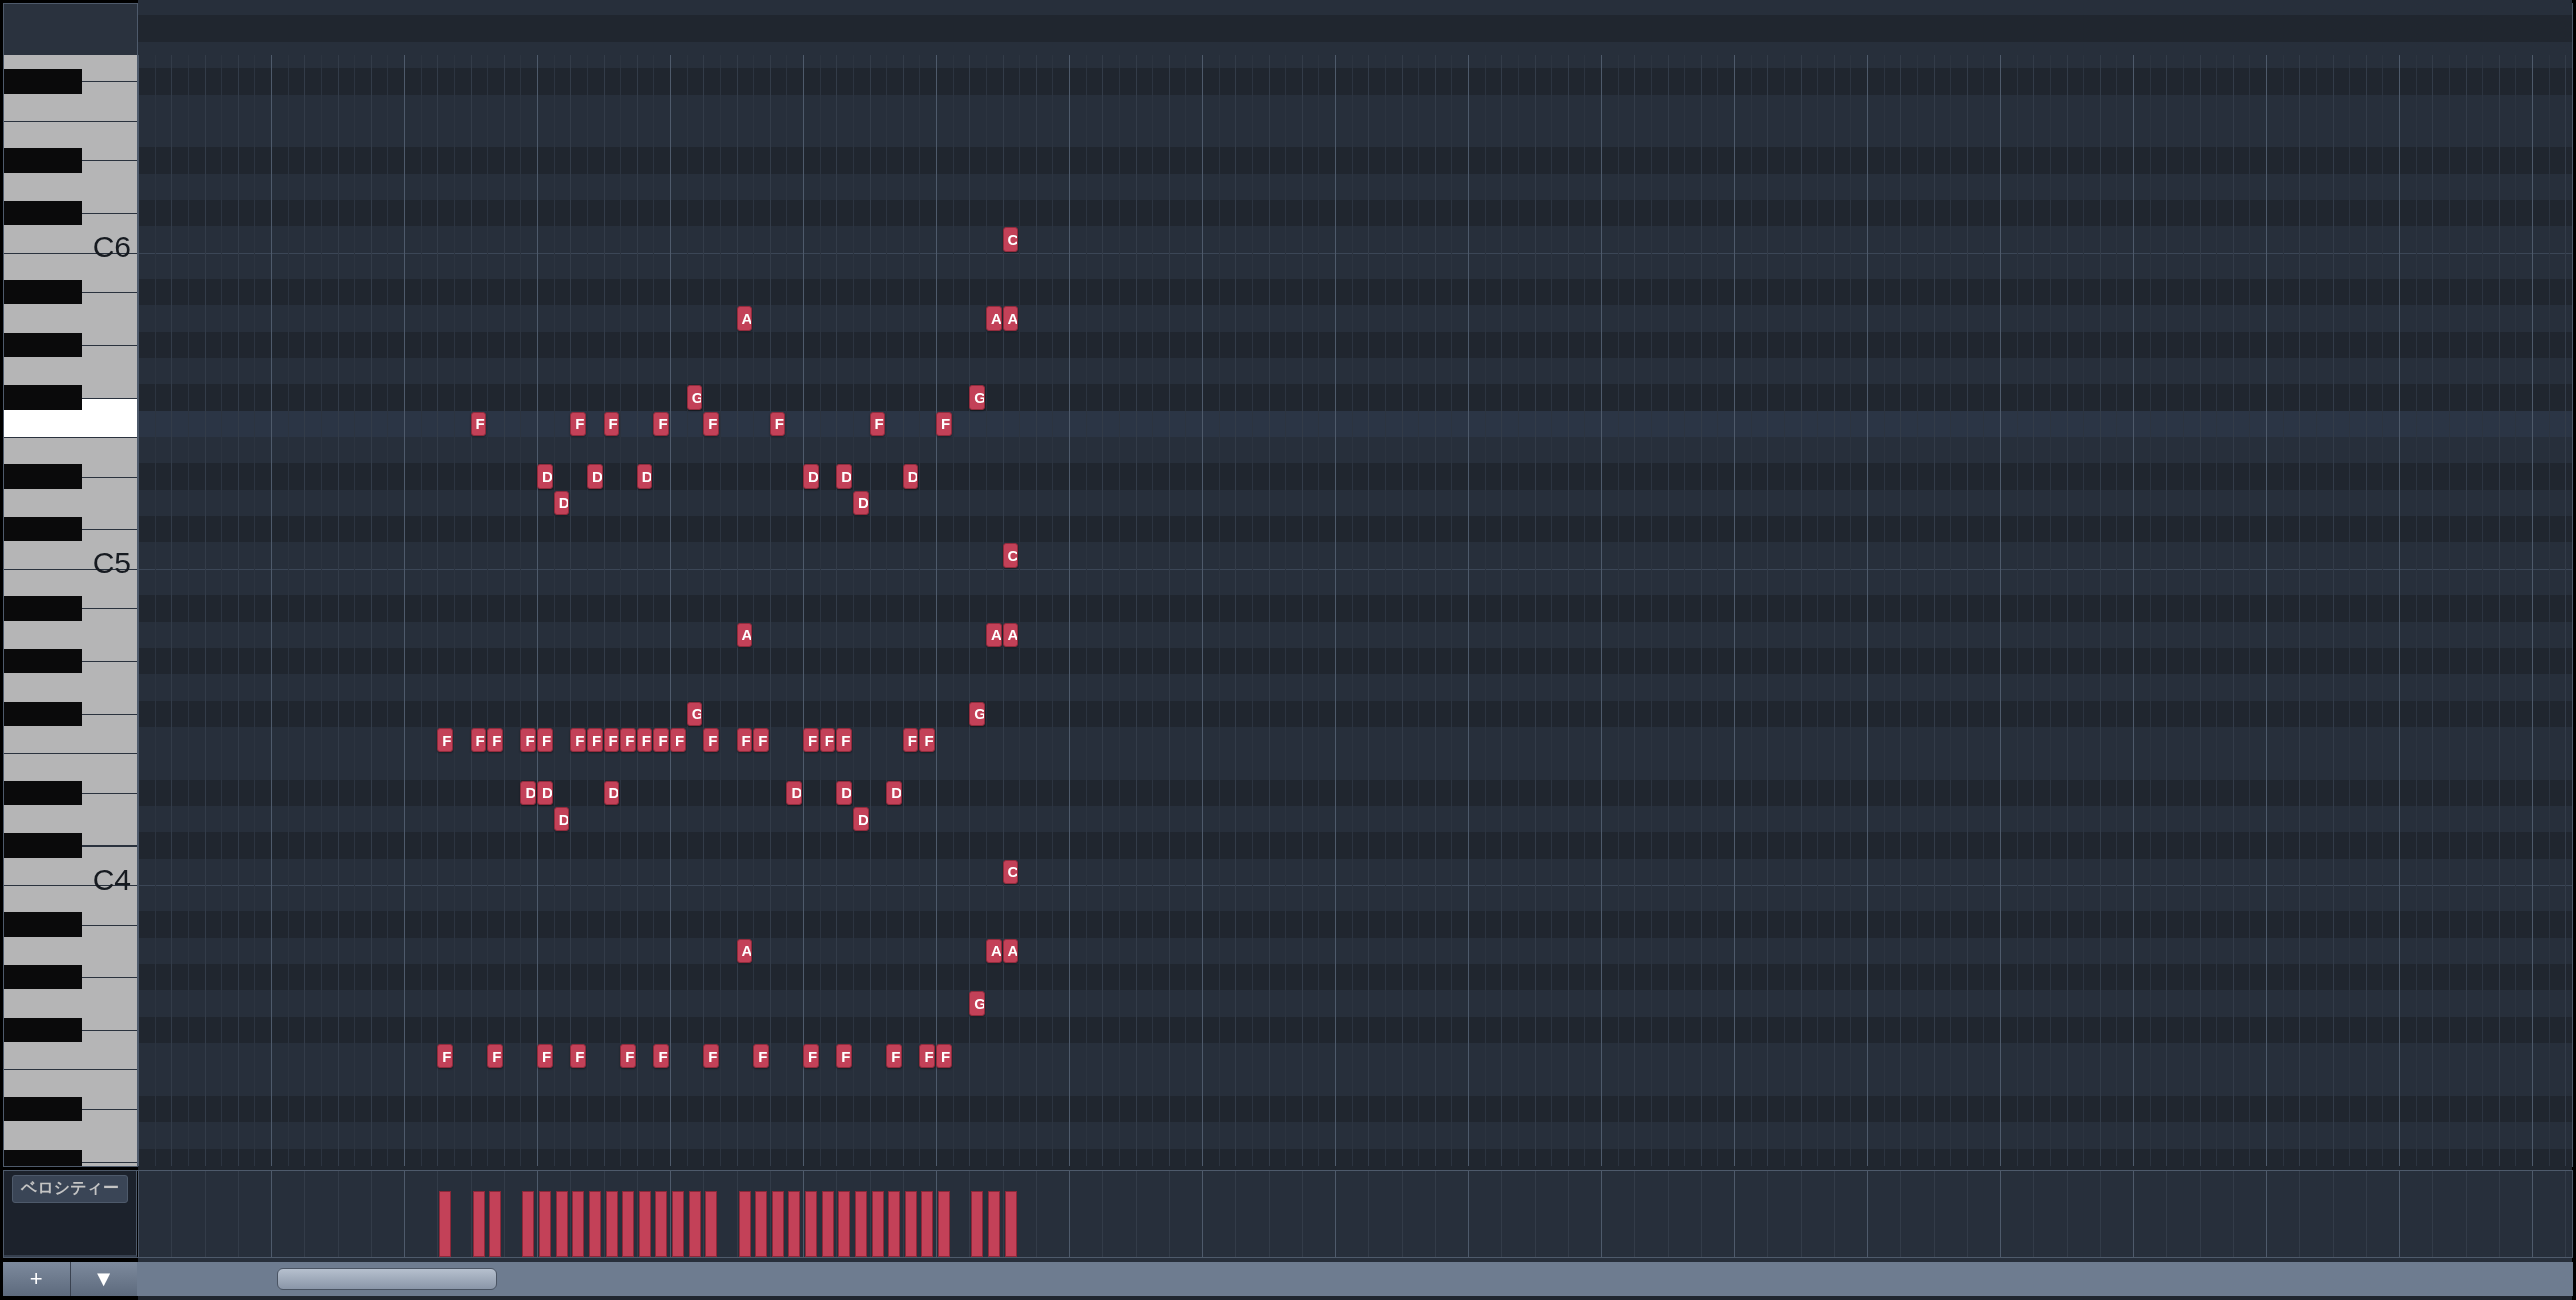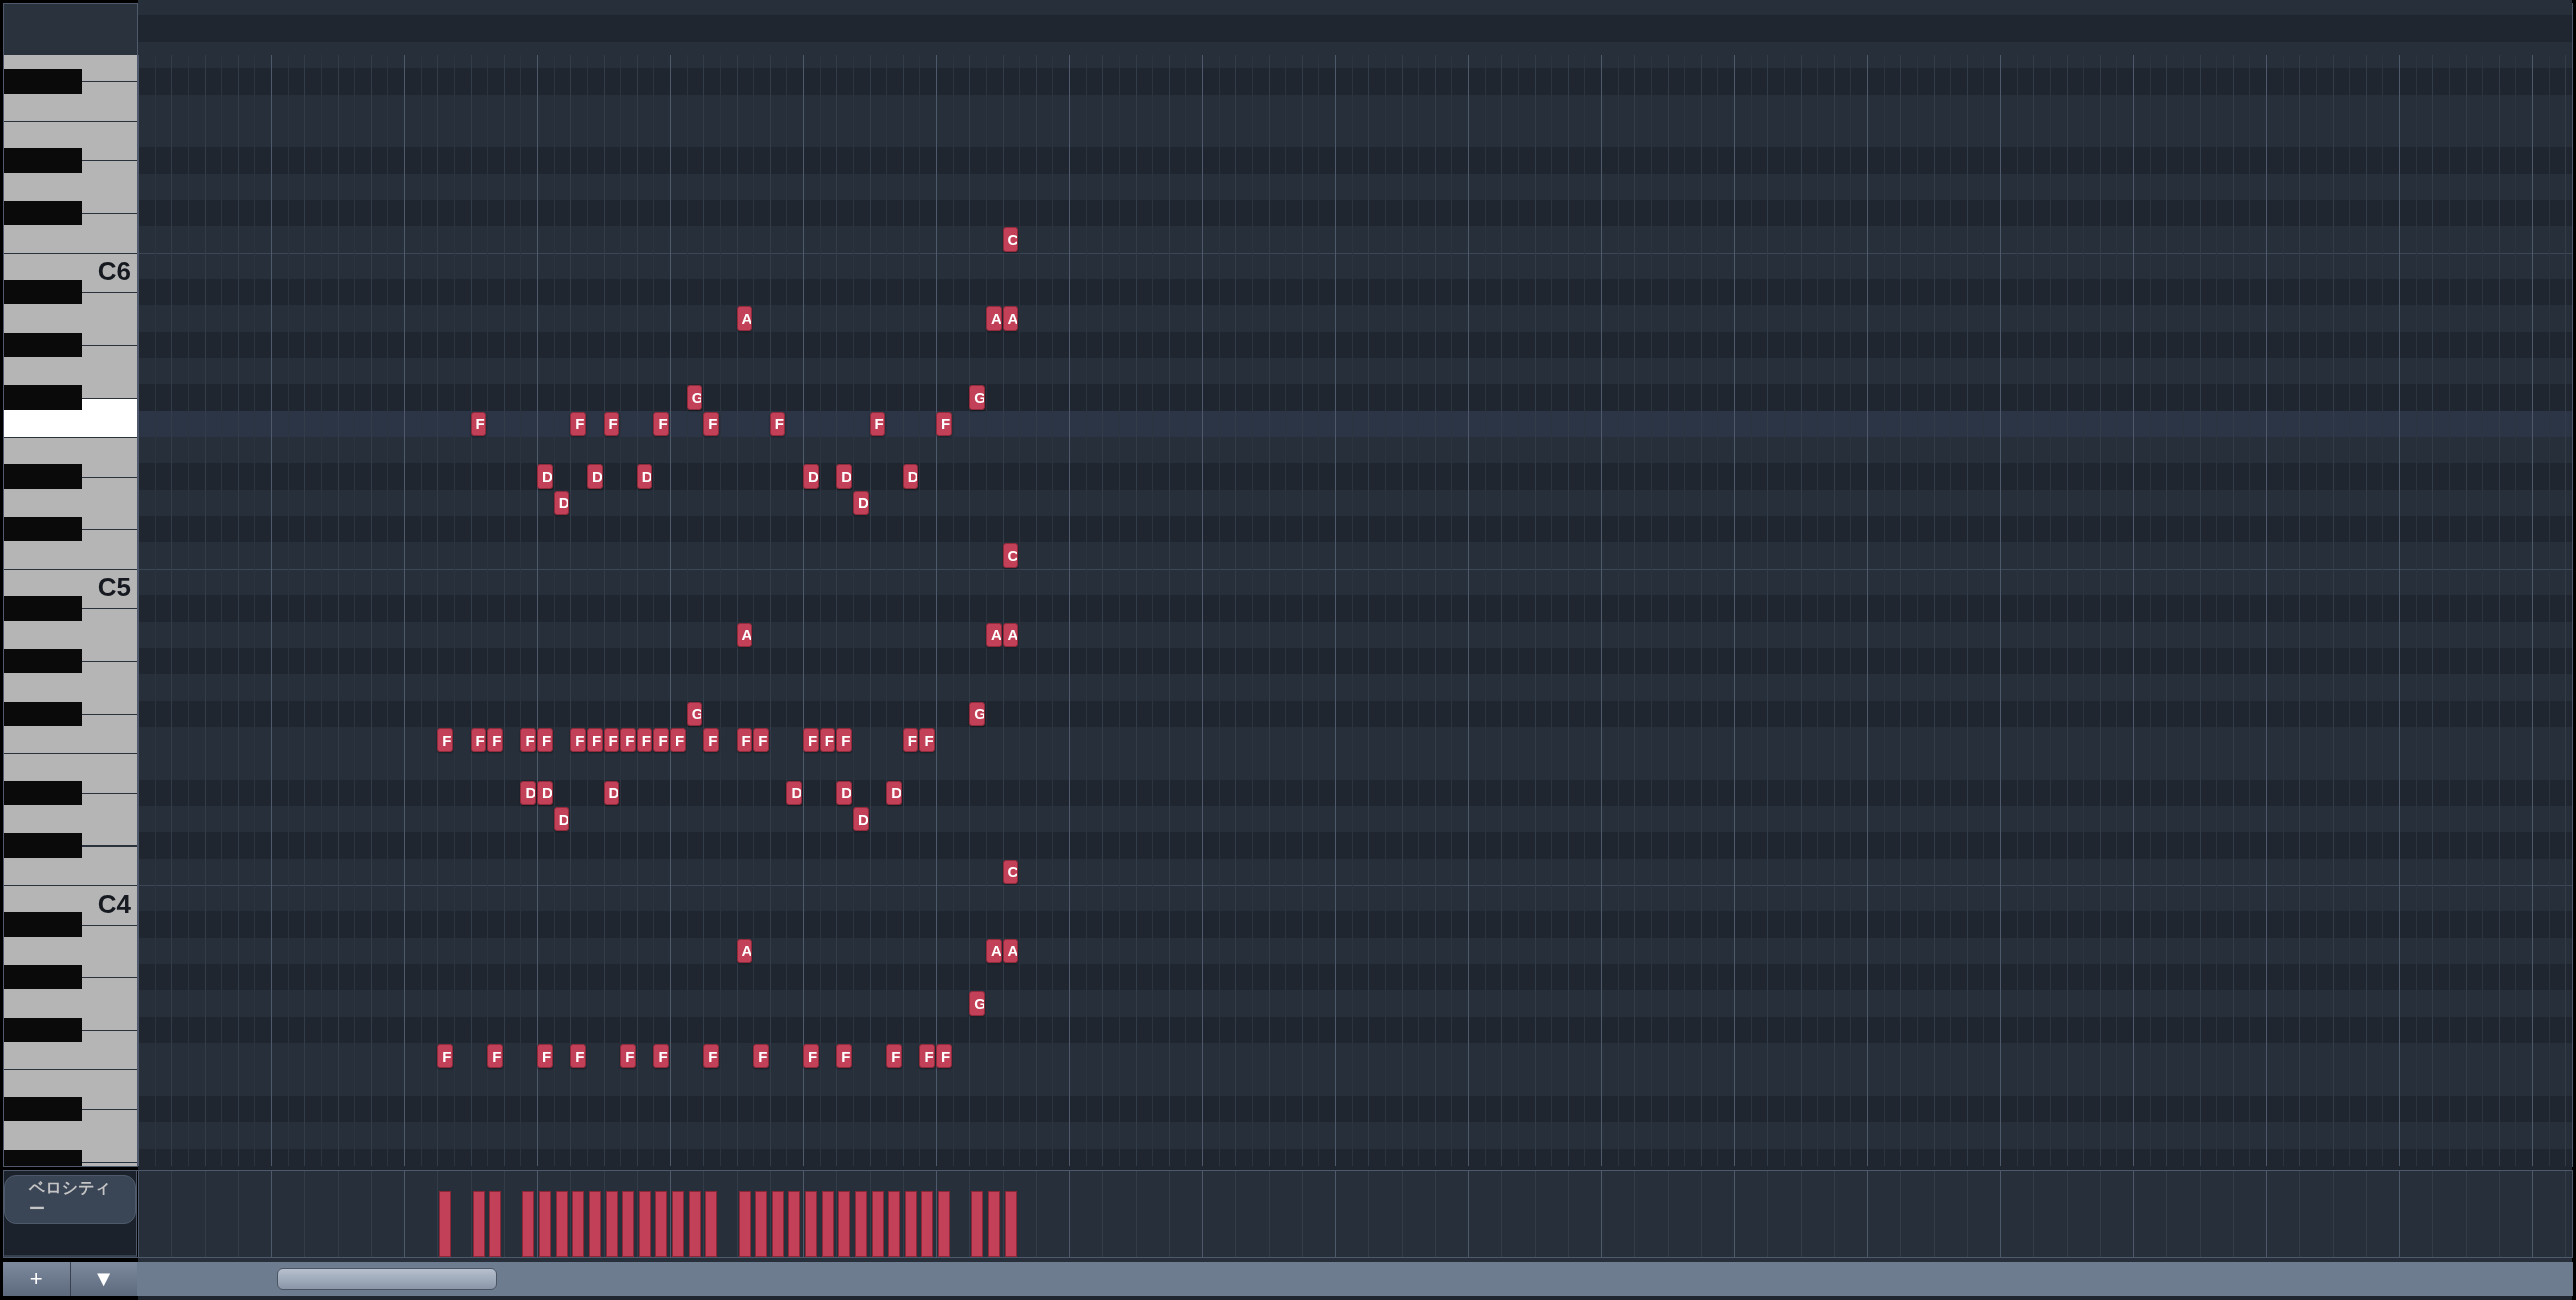--- a/index.html
+++ b/index.html
@@ -130,25 +130,24 @@
   .piano-column .black-key {
     position: absolute;
     left: 0;
     width: 78px;
     background: #0a0a0b;
   }
 
   .piano-column .c-label {
     position: absolute;
     right: 6px;
-    font-size: 26px;
-    font-weight: 700;
+    font-size: 30px;
+    font-weight: 400;
     color: #161a20;
     pointer-events: none;
-    margin-top: 26px;
   }
 
   
 
   .note-grid {
     position: absolute;
     left: 134px;
     top: 51px;
     right: 0;
     bottom: 0;
@@ -213,22 +212,22 @@
     font-weight: 700;
     color: #c4c4c4;
     background: #1c222c;
     border-right: 1px solid #4e5a6b;
     padding-top: 4px;
     box-sizing: border-box;
     border-bottom: 2px solid #353f4e;
   }
   .velocity-strip .v-label span {
      background: #3a4556;
-     padding: 2px 24px 3px;
-     border-radius: 12px;
+     padding: 2px 8px 3px;
+     border-radius: 3px;
      border: 1px solid #4e5a6b;
   }
 
   .velocity-strip .v-lane {
     position: absolute;
     left: 134px;
     right: 0;
     top: 0;
     bottom: 0;
     background: #272f3b;

